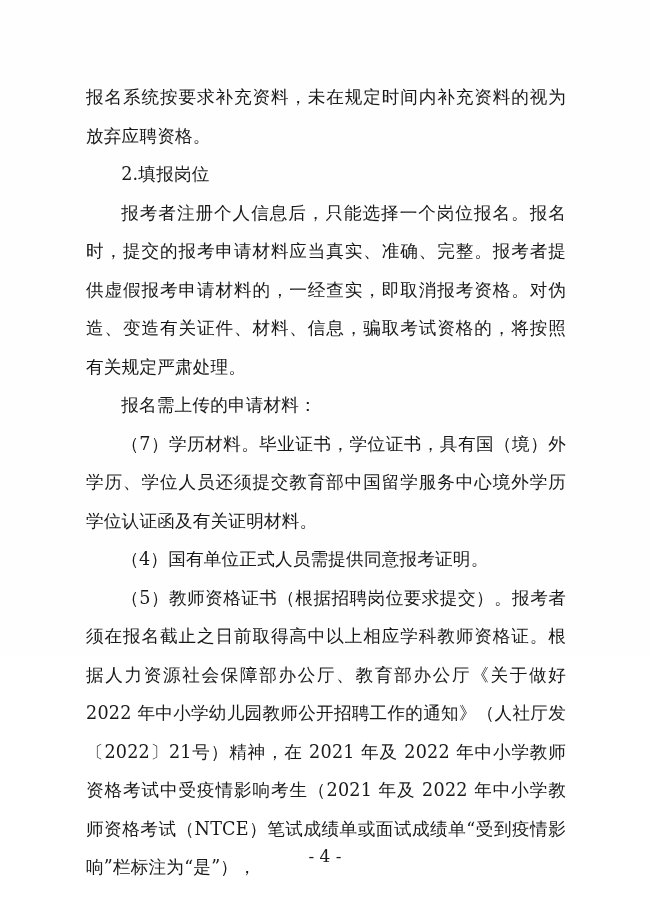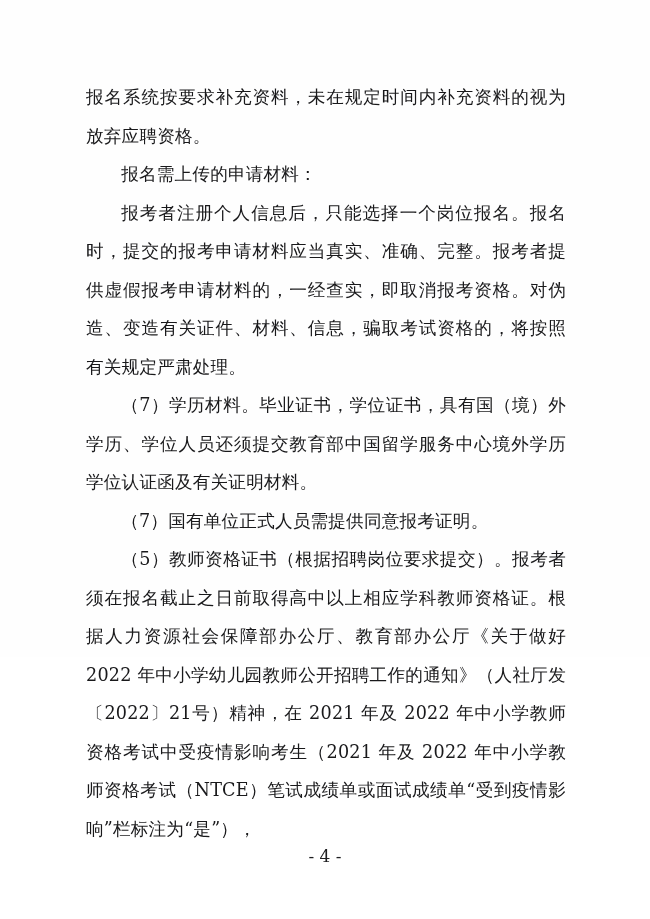--- a/index.html
+++ b/index.html
@@ -52,22 +52,23 @@
     font-family: "DejaVu Serif", "Liberation Serif", serif;
   }
 </style>
 </head>
 <body>
 
 <div class="page">
 
   <div class="body-text">
     <p class="cont">报名系统按要求补充资料，未在规定时间内补充资料的视为放弃应聘资格。</p>
+    <p class="indent">2.填报岗位</p>
+    <p class="indent">报考者注册个人信息后，只能选择一个岗位报名。报名时，提交的报考申请材料应当真实、准确、完整。报考者提供虚假报考申请材料的，一经查实，即取消报考资格。对伪造、变造有关证件、材料、信息，骗取考试资格的，将按照有关规定严肃处理。</p>
     <p class="indent">报名需上传的申请材料：</p>
-    <p class="indent">报考者注册个人信息后，只能选择一个岗位报名。报名时，提交的报考申请材料应当真实、准确、完整。报考者提供虚假报考申请材料的，一经查实，即取消报考资格。对伪造、变造有关证件、材料、信息，骗取考试资格的，将按照有关规定严肃处理。</p>
     <p class="indent">（7）学历材料。毕业证书，学位证书，具有国（境）外学历、学位人员还须提交教育部中国留学服务中心境外学历学位认证函及有关证明材料。</p>
-    <p class="indent">（7）国有单位正式人员需提供同意报考证明。</p>
+    <p class="indent">（4）国有单位正式人员需提供同意报考证明。</p>
     <p class="indent">（5）教师资格证书（根据招聘岗位要求提交）。报考者须在报名截止之日前取得高中以上相应学科教师资格证。根据人力资源社会保障部办公厅、教育部办公厅《关于做好 2022 年中小学幼儿园教师公开招聘工作的通知》（人社厅发〔2022〕21号）精神，在 2021 年及 2022 年中小学教师资格考试中受疫情影响考生（2021 年及 2022 年中小学教师资格考试（NTCE）笔试成绩单或面试成绩单“受到疫情影响”栏标注为“是”），</p>
   </div>
 
   <div class="footer">- 4 -</div>
 
 </div>
 
 </body></html>

